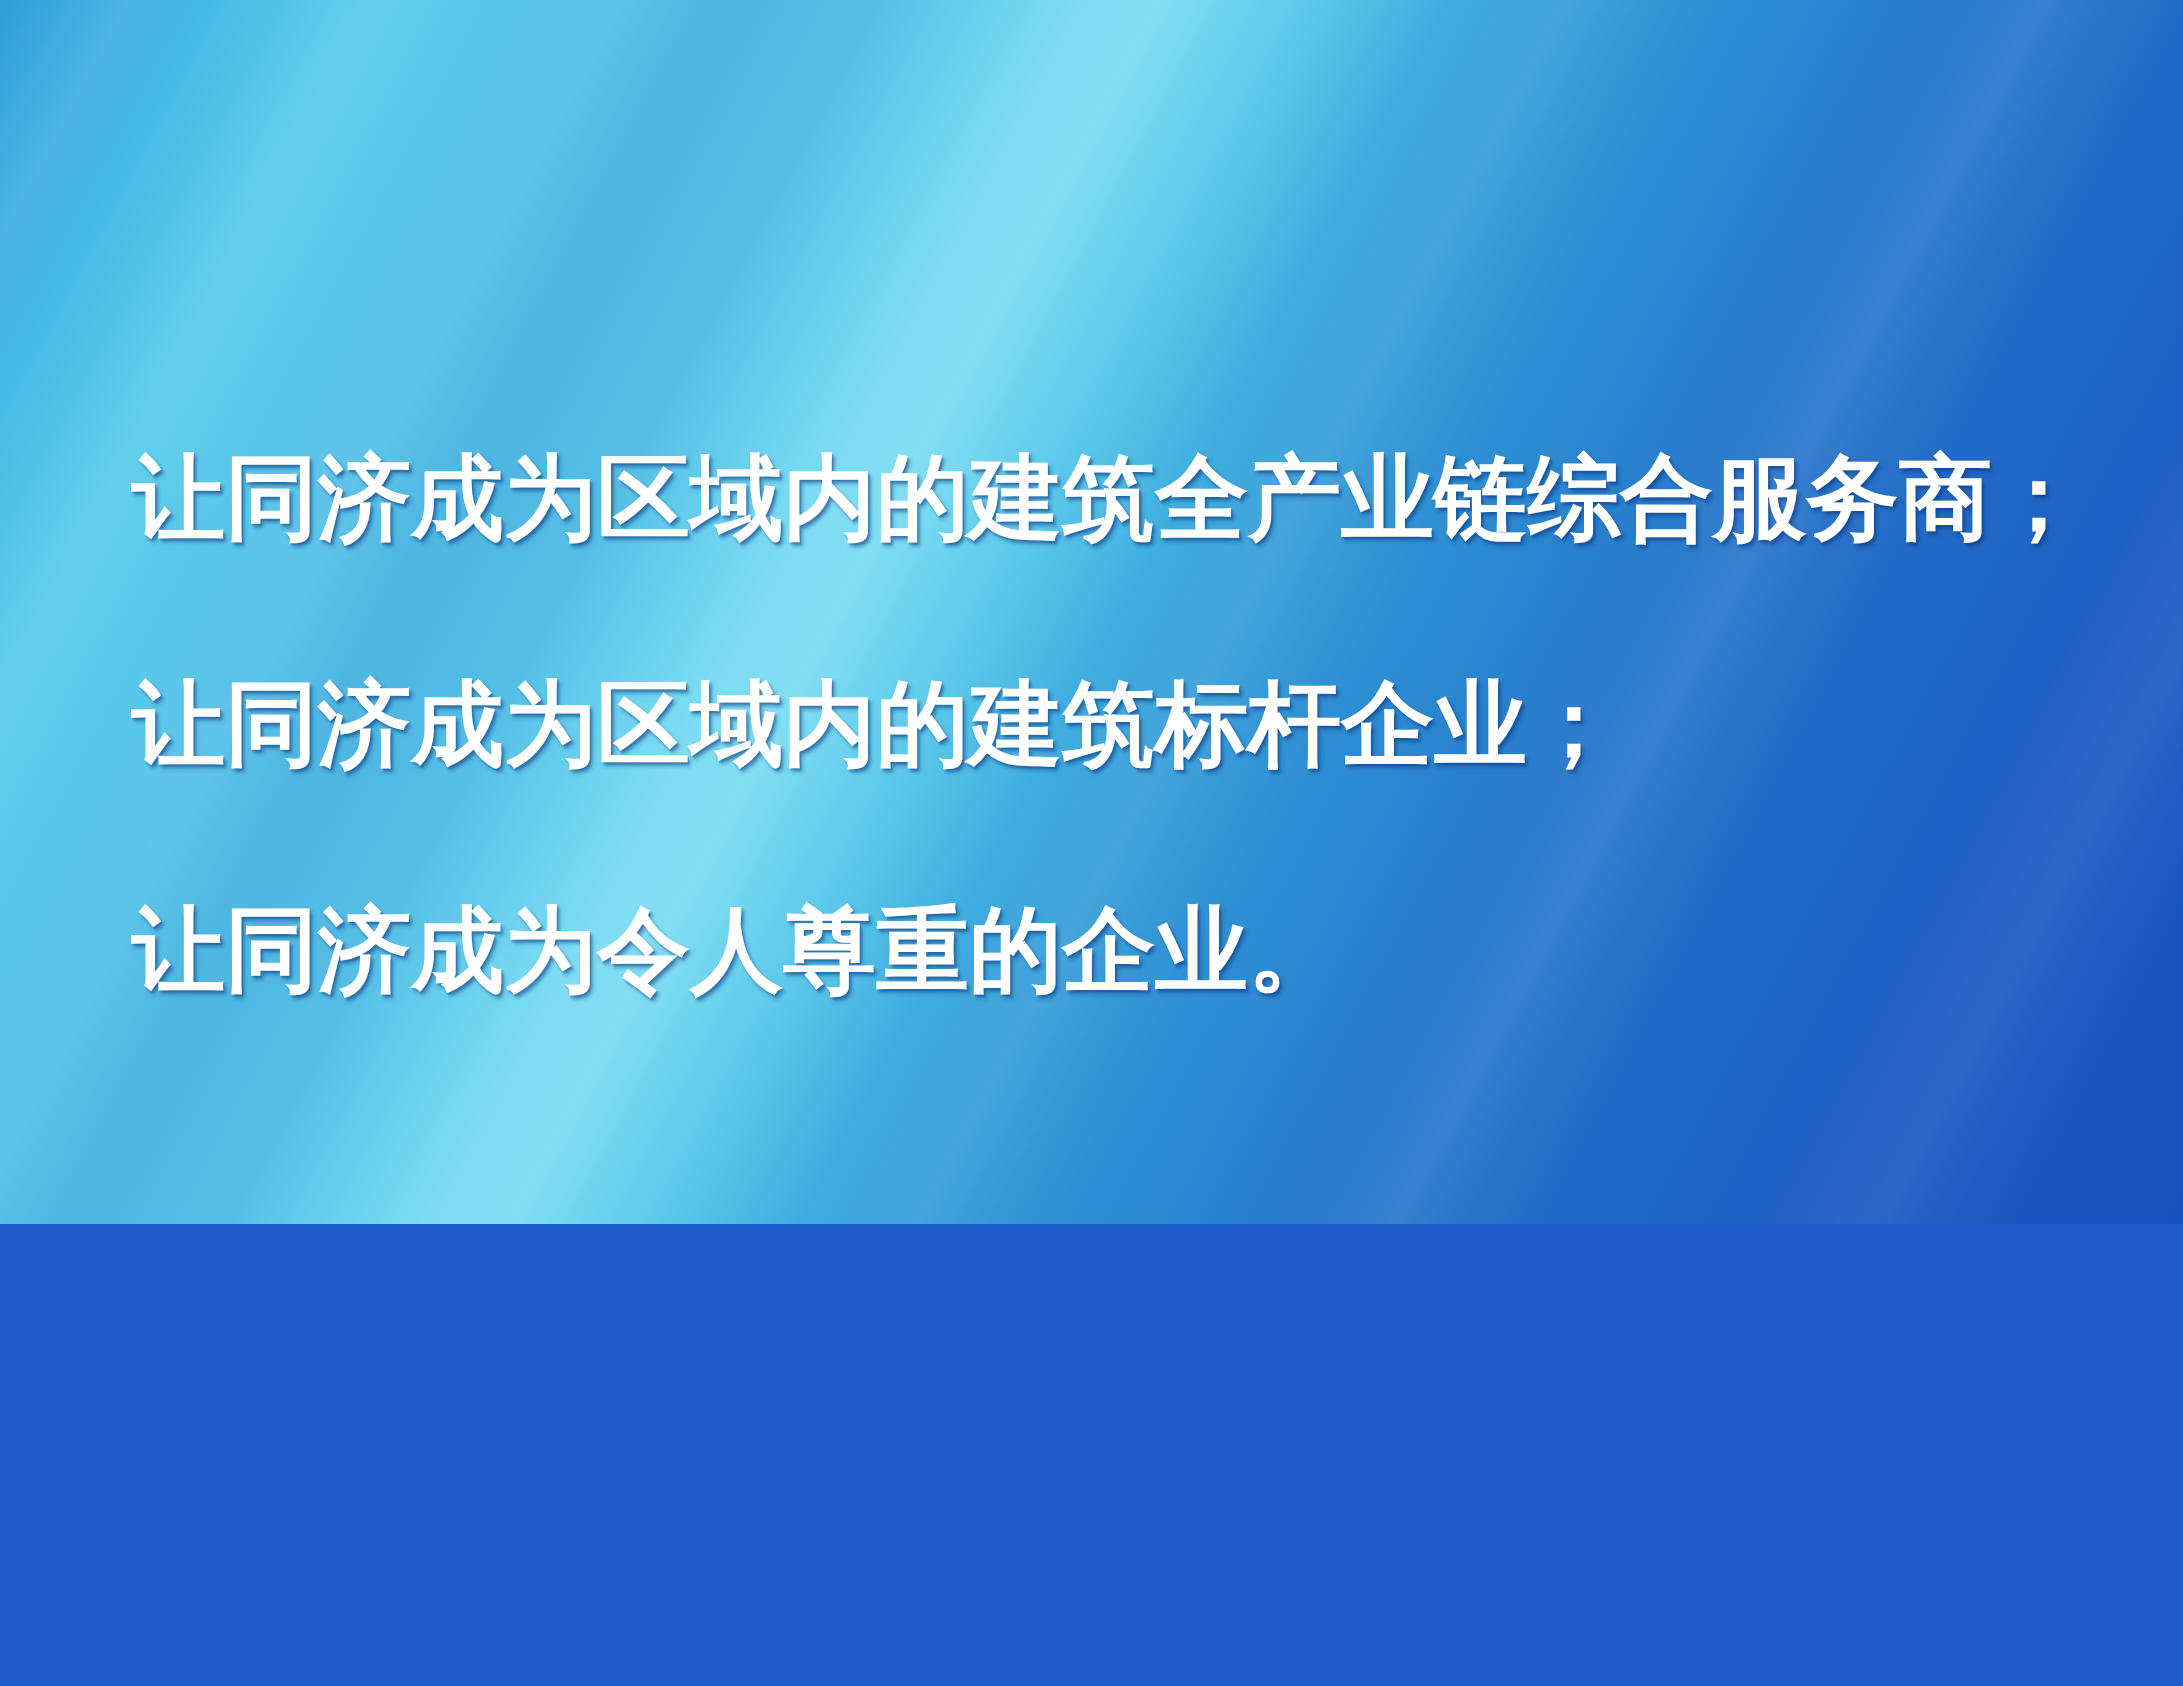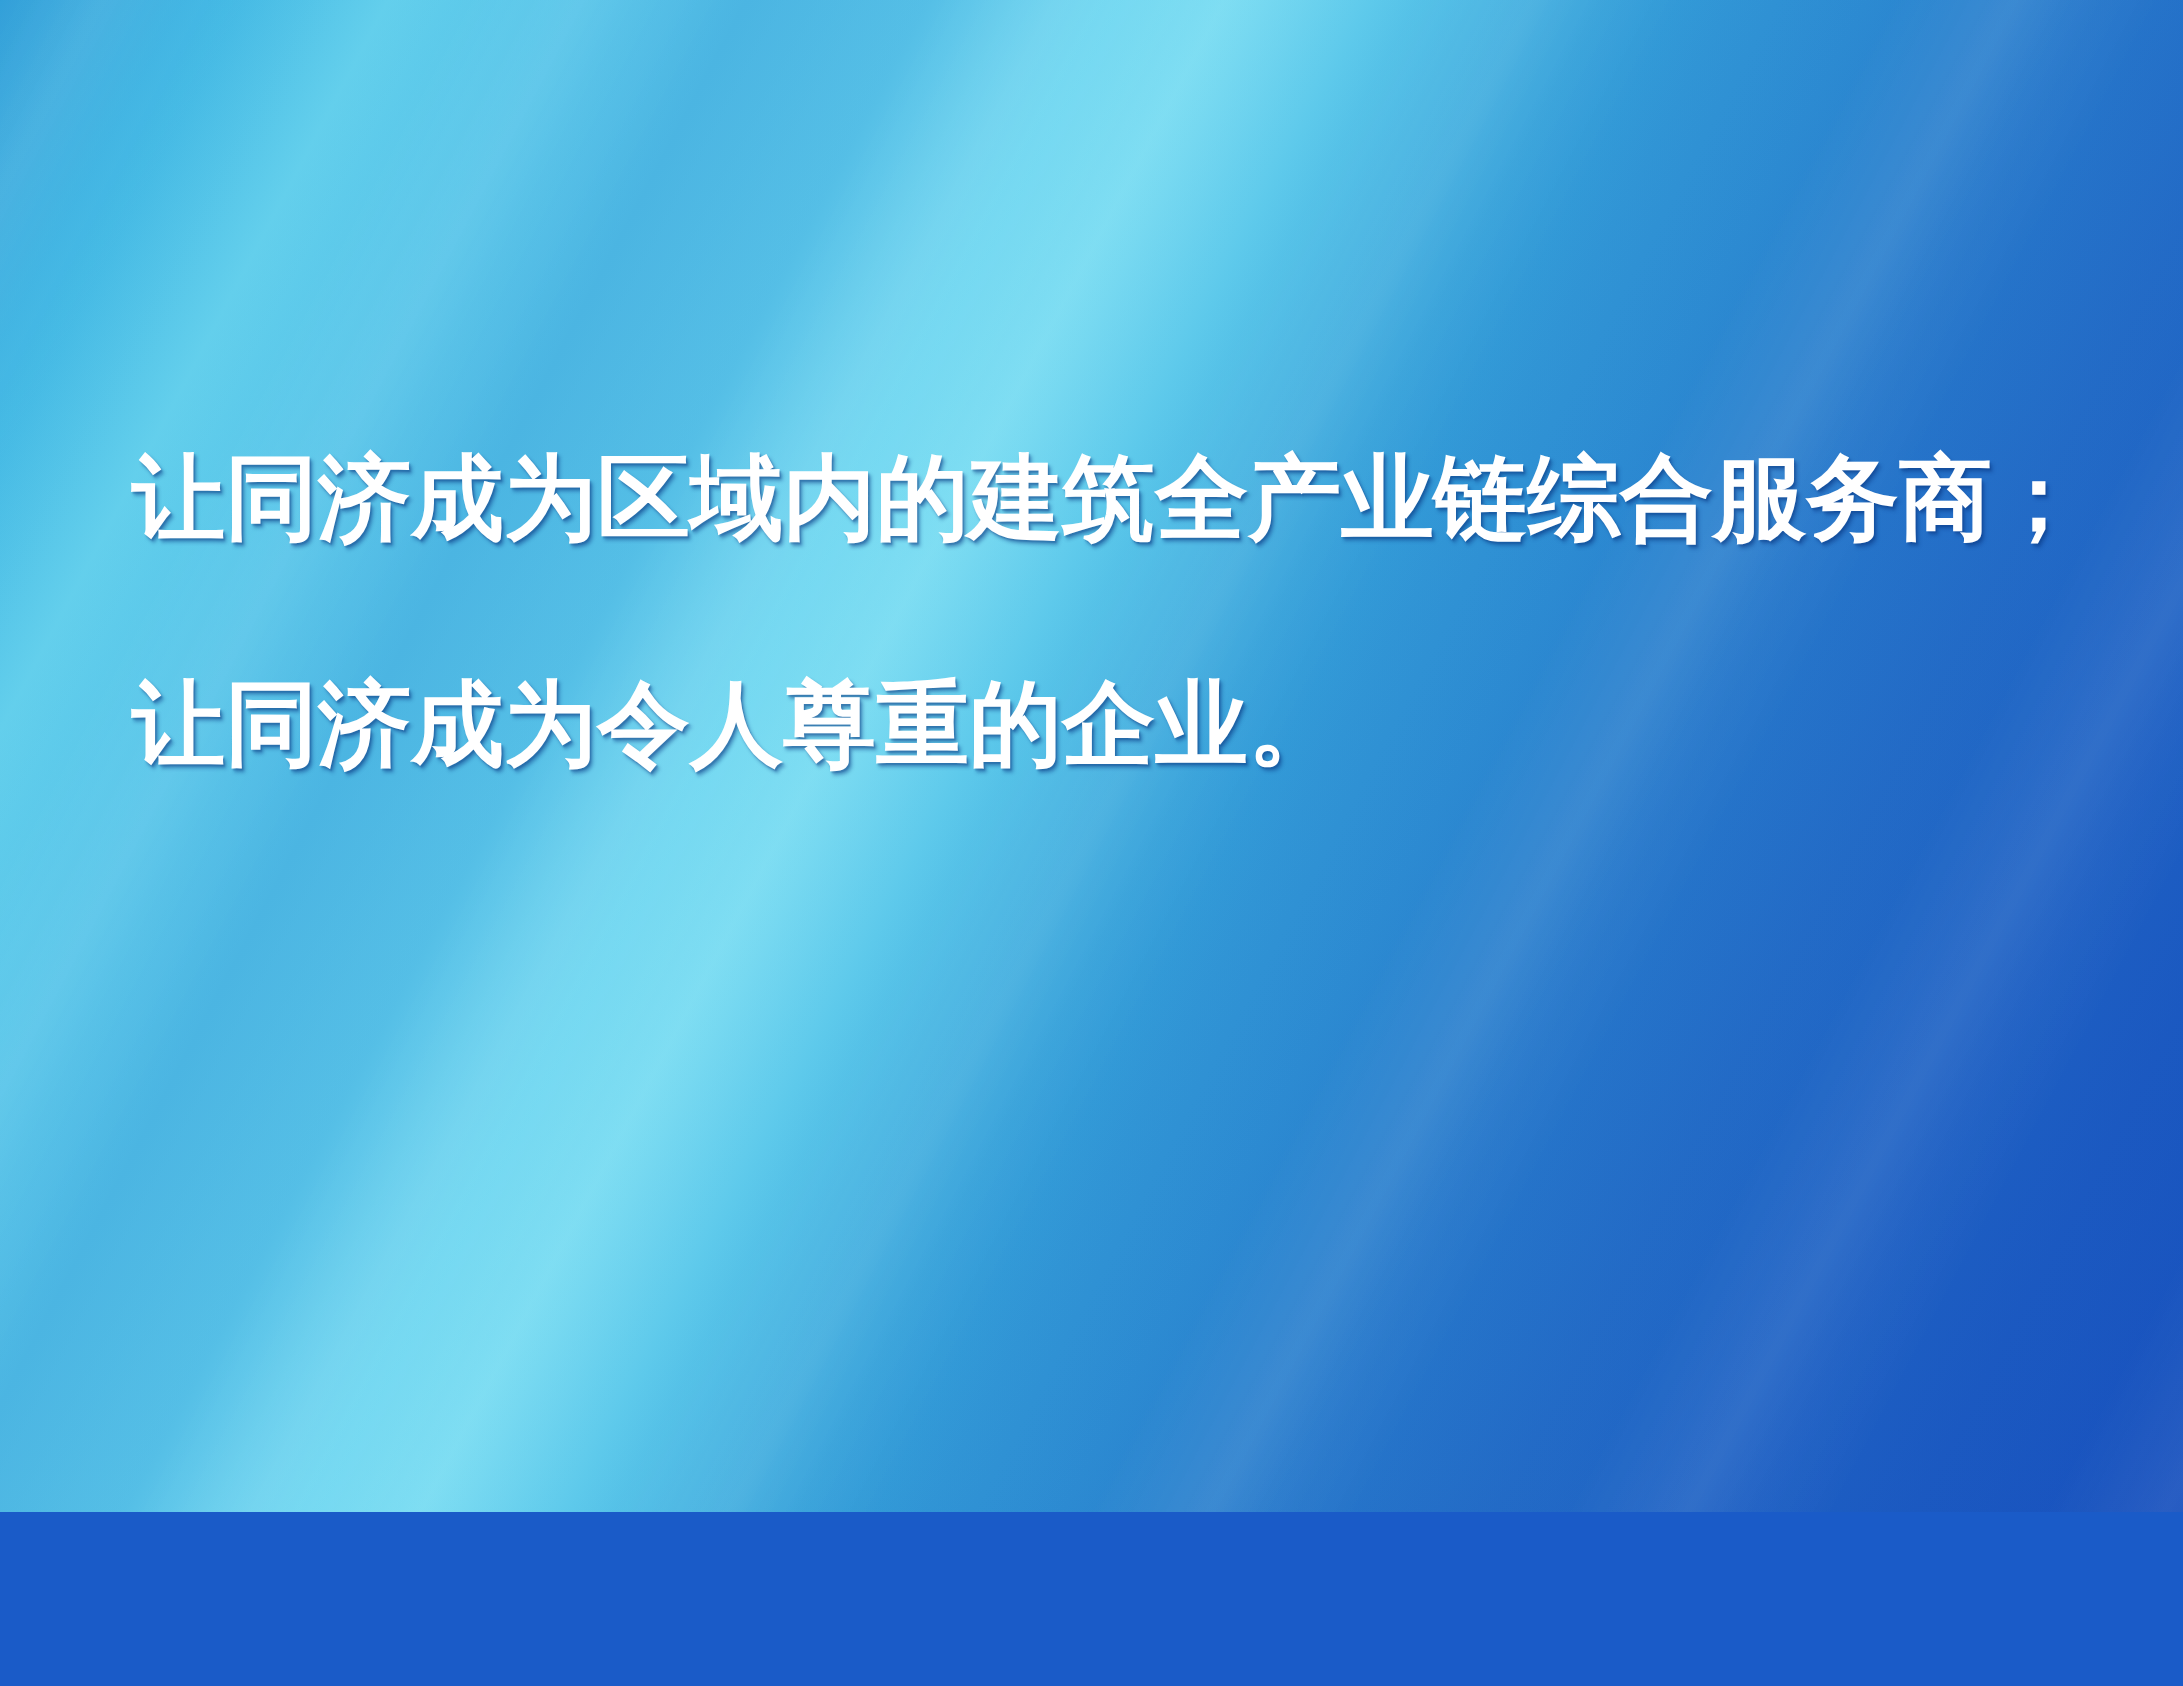--- a/index.html
+++ b/index.html
@@ -4,21 +4,21 @@
 <title>Slide</title>
 <style>
   html, body {
     margin: 0;
     padding: 0;
     background: #1a5bc8;
   }
   #slide {
     position: relative;
     width: 2183px;
-    height: 1512px;
+    height: 1224px;
     overflow: hidden;
     font-family: "Liberation Serif", "DejaVu Serif", serif;
     
     background:
       linear-gradient(118deg,
         #2f9ed8 0%,
         #3cb3e2 7%,
         #5ecbea 13%,
         #46b9e4 19%,
         #2f9ed8 25%,
@@ -96,19 +96,20 @@
 </style>
 </head>
 <body>
 
 <div id="slide">
 
   <div id="text-block">
 
     <p class="text-line">让同济成为区域内的建筑全产业链综合服务商；</p>
 
+    <p class="text-line">让同济成为区域内的建筑标杆企业；</p>
 
     <p class="text-line">让同济成为令人尊重的企业。</p>
 
   </div>
 
 </div>
 
 
 </body></html>

